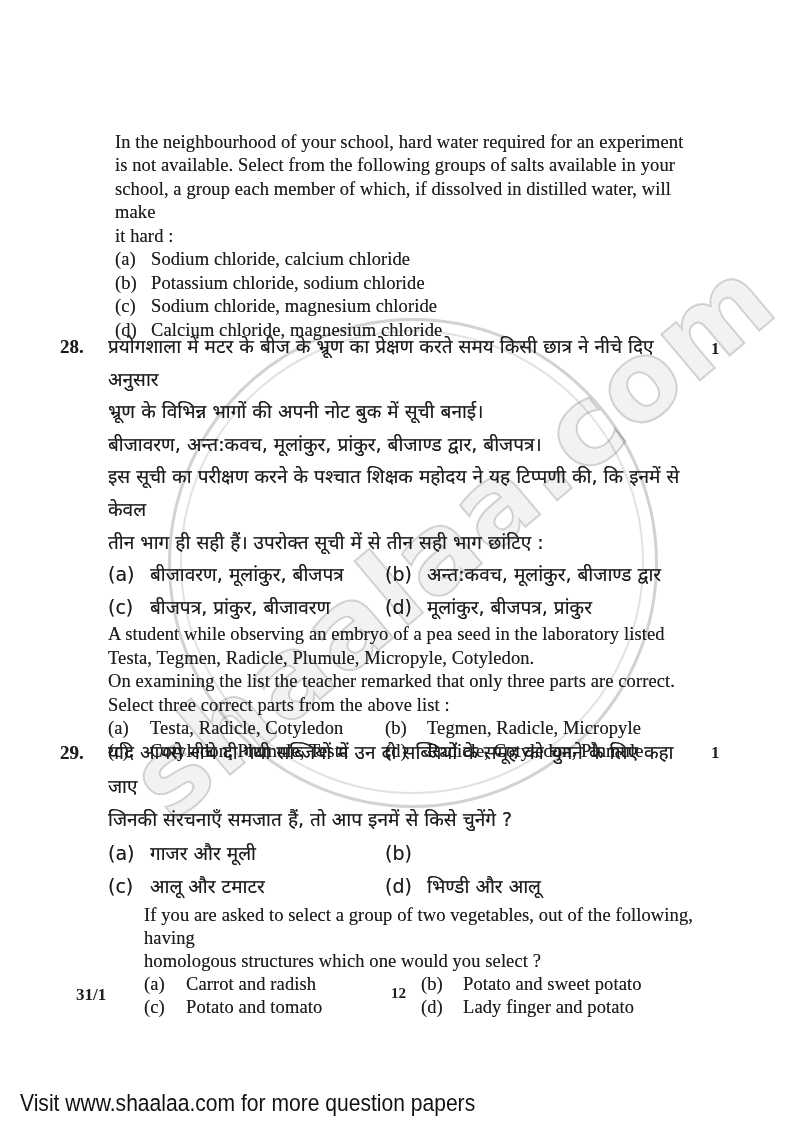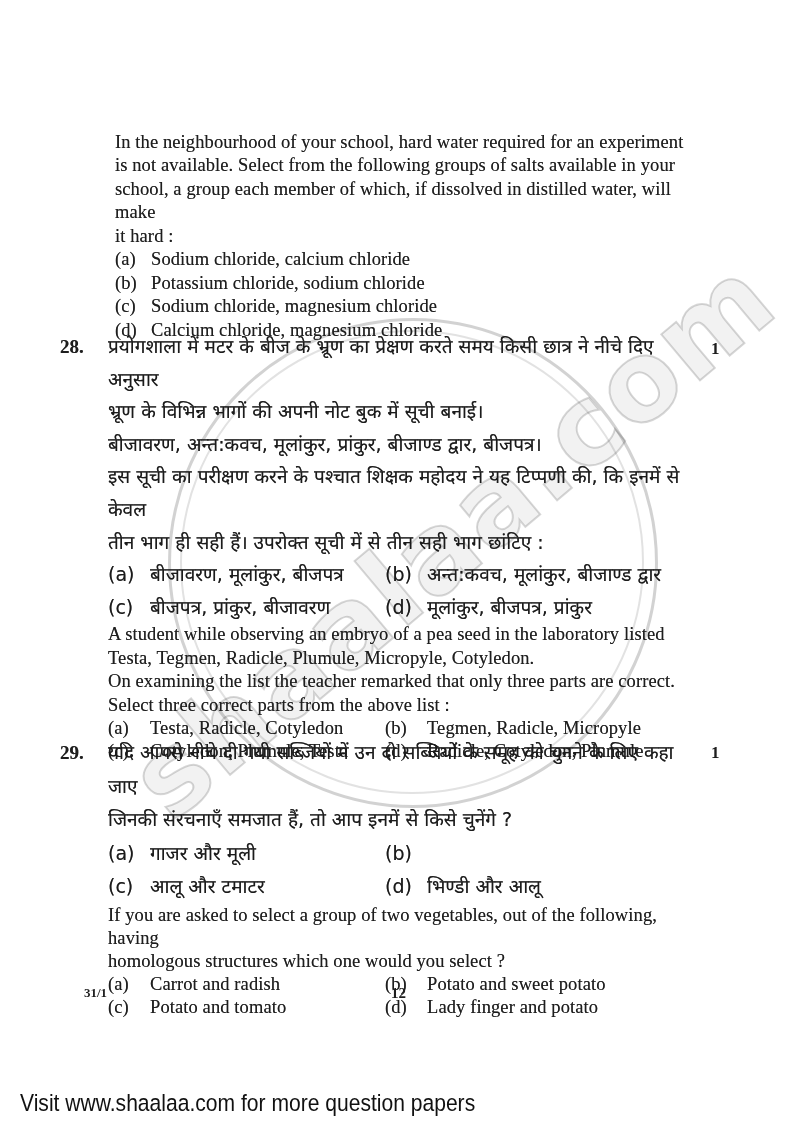--- a/index.html
+++ b/index.html
@@ -15,42 +15,42 @@
            font-size:110px;letter-spacing:2px;white-space:nowrap;
            color:rgba(0,0,0,0.05);-webkit-text-stroke:2px rgba(0,0,0,0.16);
            transform:rotate(-40deg);pointer-events:none;}
 
   
   .block{position:absolute;z-index:2;}
   .eng{font-size:18.5px;line-height:23.4px;letter-spacing:0.1px;text-shadow:0 0 0.4px rgba(0,0,0,0.55);}
   .hin{font-family:"DejaVu Sans","Liberation Sans",sans-serif;font-size:19px;line-height:32.6px;
        color:#1b1b1b;text-shadow:0 0 0.4px rgba(0,0,0,0.5);}
   .q29 .hin{line-height:33.5px;}
-  .q29 .eng{line-height:23px;}
+  .q29 .eng{line-height:23px;margin-left:36px;}
 
   .opts1 .row{display:grid;grid-template-columns:36px auto;line-height:23.5px;}
   .opts2 .row{display:grid;grid-template-columns:42px 235px 42px auto;}
   .opts2.hinopts .row{line-height:32.6px;}
   .q29 .opts2.hinopts .row{line-height:33.5px;}
   .opts2.engopts .row{line-height:23.4px;}
   .q29 .opts2.engopts .row{line-height:23.2px;}
 
   .q27{left:115px;top:131px;width:585px;}
   .q28{left:108px;top:330px;width:592px;}
   .q29{left:108px;top:736px;width:592px;}
 
   .qnum{position:absolute;left:60px;font-weight:bold;font-size:19px;z-index:2;
         text-shadow:0 0 0.4px rgba(0,0,0,0.55);text-align:center;}
   .qnum28{top:336px;}
   .qnum29{top:742px;}
   .mark{position:absolute;left:711px;font-weight:bold;font-size:17px;z-index:2;}
   .mark28{top:339px;}
   .mark29{top:743px;}
 
-  .footer-code{position:absolute;left:84px;top:985px;font-weight:bold;font-size:13px;z-index:2;}
+  .footer-code{position:absolute;left:76px;top:985px;font-weight:bold;font-size:17px;z-index:2;}
   .page-num{position:absolute;left:391px;top:985px;font-weight:bold;font-size:15px;z-index:2;}
 
   .banner{position:absolute;left:20px;top:1089px;font-family:"Liberation Sans","DejaVu Sans",sans-serif;
           font-size:24.5px;color:#111;white-space:nowrap;transform:scaleX(0.86);transform-origin:0 0;z-index:2;}
 </style>
 </head>
 <body>
 
 <div class="page">
 

